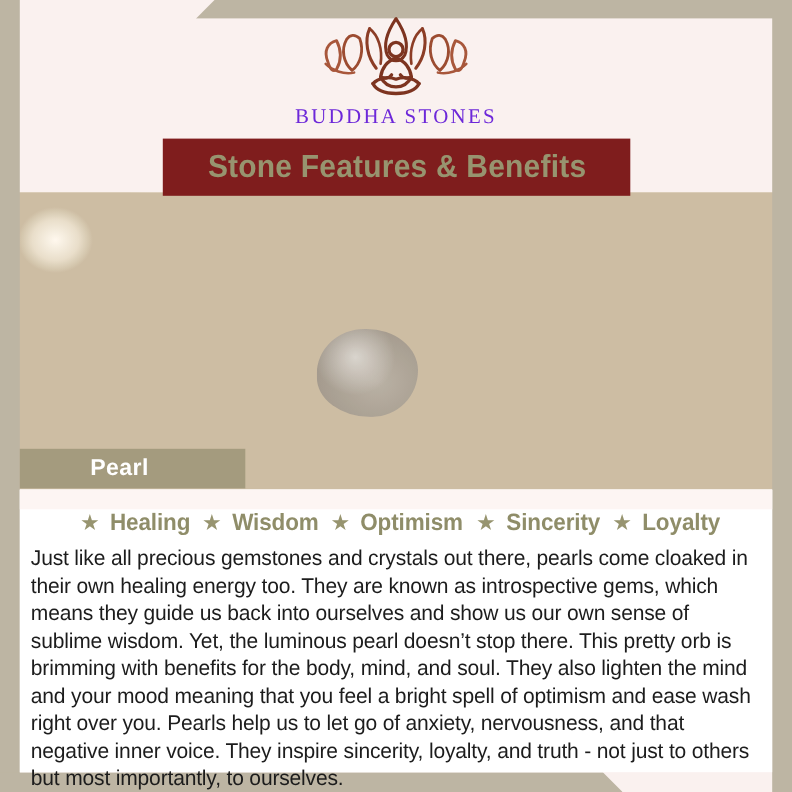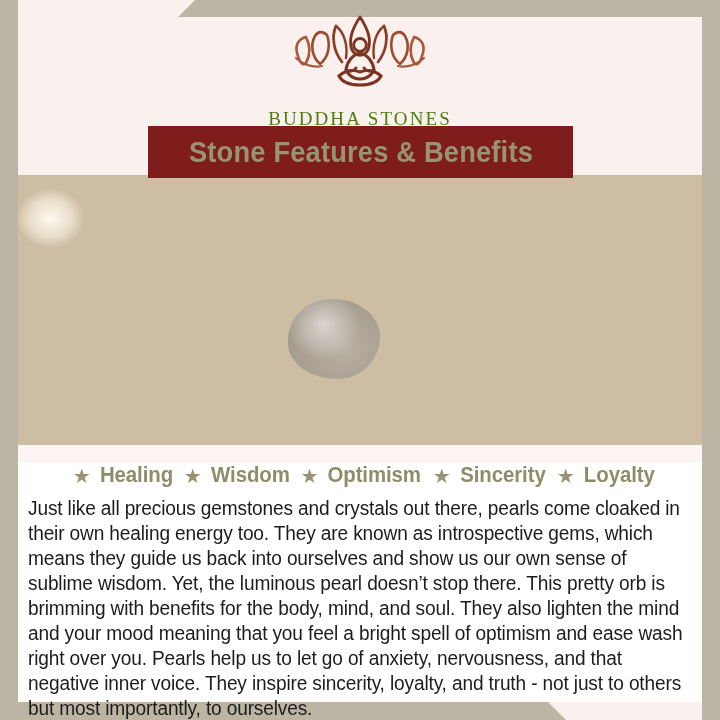--- a/index.html
+++ b/index.html
@@ -86,25 +86,25 @@
     align-items: center;
     justify-content: flex-start;
     z-index: 6;
   }
   .logo-mark {
     width: 152px;
     height: 74px;
     display: block;
   }
   .brand-name {
-    margin-top: 20px;
+    margin-top: 8px;
     font-family: "Liberation Serif", serif;
     font-size: 19px;
     letter-spacing: 2.1px;
-    color: #4d7c0f;
+    color: #6d28d9;
     font-weight: 400;
     white-space: nowrap;
   }
 
   
   .title-plate {
     position: absolute;
     left: 148px;
     top: 126px;
     width: 425px;
@@ -329,20 +329,23 @@
         </g>
       </svg>
     </span>
     <div class="brand-name">BUDDHA STONES</div>
   </div>
 
   <div class="title-plate">
     <div class="title-text">Stone Features &amp; Benefits</div>
   </div>
 
+  <div class="stone-chip">
+    <span class="stone-chip-label">Pearl</span>
+  </div>
 
   <div class="panel">
     <div class="panel-tint"></div>
 
     <div class="benefits">
         <span class="benefit">
           <span class="benefit-star">★</span>
           <span class="benefit-label">Healing</span>
         </span>
         <span class="benefit">

